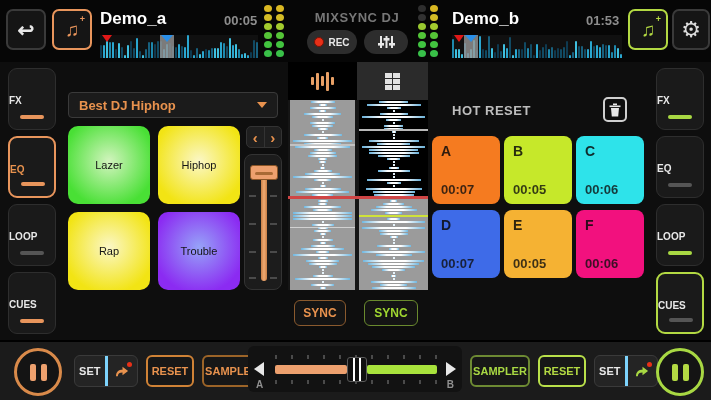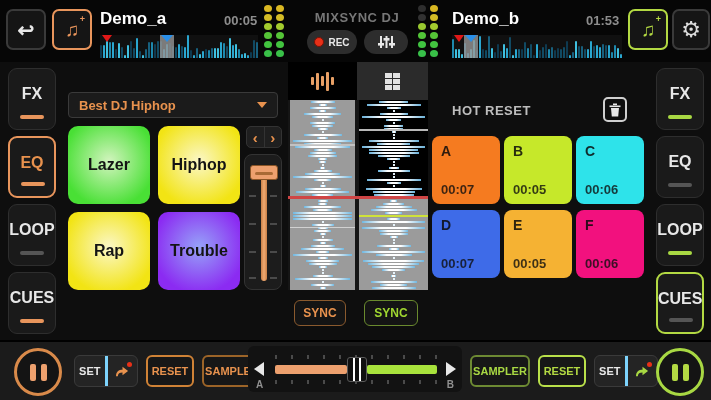--- a/index.html
+++ b/index.html
@@ -32,37 +32,37 @@
   .strip .playhead { position:absolute; top:0; bottom:0; width:14px; background:rgba(150,150,150,.8); }
   .strip .playhead:before { content:""; position:absolute; left:1px; top:0;
                    border-left:6px solid transparent; border-right:6px solid transparent; border-top:7px solid #2a8fe8; }
   .vu { position:absolute; display:flex; gap:4px; }
   .vu .col { display:flex; flex-direction:column; gap:2px; }
   .vu .dot { width:8px; height:7px; border-radius:50%; }
 
   
   .side-btn { position:absolute; width:48px; height:62px; background:#1a1a1a; border:1px solid #2e2e2e;
               border-radius:9px; cursor:pointer; }
-  .side-btn .lbl { position:absolute; top:16px; width:100%; text-align:center; color:#e8e8e8;
-                   font-size:16px; font-weight:bold; }
+  .side-btn .lbl { position:absolute; top:26px; width:100%; text-align:left; color:#e8e8e8;
+                   font-size:10px; font-weight:bold; }
   .side-btn .ul { position:absolute; bottom:10px; left:11px; width:24px; height:4px; border-radius:2px; }
   .side-btn.active-orange { border:2px solid #e8955c; }
   .side-btn.active-orange .lbl { color:#e8924e; }
   .side-btn.active-green { border:2px solid #b3d943; }
 
   
   .dropdown { position:absolute; left:68px; top:92px; width:210px; height:26px; background:#1b1b1b;
               border:1px solid #3a3a3a; border-radius:4px; display:flex; align-items:center;
               padding:0 10px; cursor:pointer; }
   .dropdown .val { color:#e8924e; font-size:13px; font-weight:bold; flex:1; }
   .caret { width:0; height:0; border-left:5px solid transparent; border-right:5px solid transparent;
            border-top:6px solid #e8924e; }
   .pad { position:absolute; width:82px; height:78px; border-radius:10px; display:flex; align-items:center;
          justify-content:center; cursor:pointer; }
-  .pad .lbl { color:#141414; font-size:16px; font-weight:bold; }
+  .pad .lbl { color:#141414; font-size:11px; font-weight:normal; }
   .pad-nav { position:absolute; left:246px; top:126px; width:36px; height:22px; background:#1f1f1f;
              border:1px solid #333; border-radius:5px; display:flex; }
   .pad-nav div { flex:1; display:flex; align-items:center; justify-content:center; color:#e8924e;
                  font-size:15px; font-weight:bold; cursor:pointer; }
   .pad-nav div:first-child { border-right:1px solid #333; }
   .fader { position:absolute; left:244px; top:154px; width:38px; height:136px; background:#1c1c1c;
            border:1px solid #333; border-radius:8px; cursor:pointer; }
   .fader .tick { position:absolute; width:7px; height:2px; background:#4a4a4a; }
   .fader .track { position:absolute; left:16px; top:12px; width:6px; bottom:8px;
                   background:linear-gradient(90deg,#c87f46,#f0aa72,#c87f46); border-radius:3px; }

